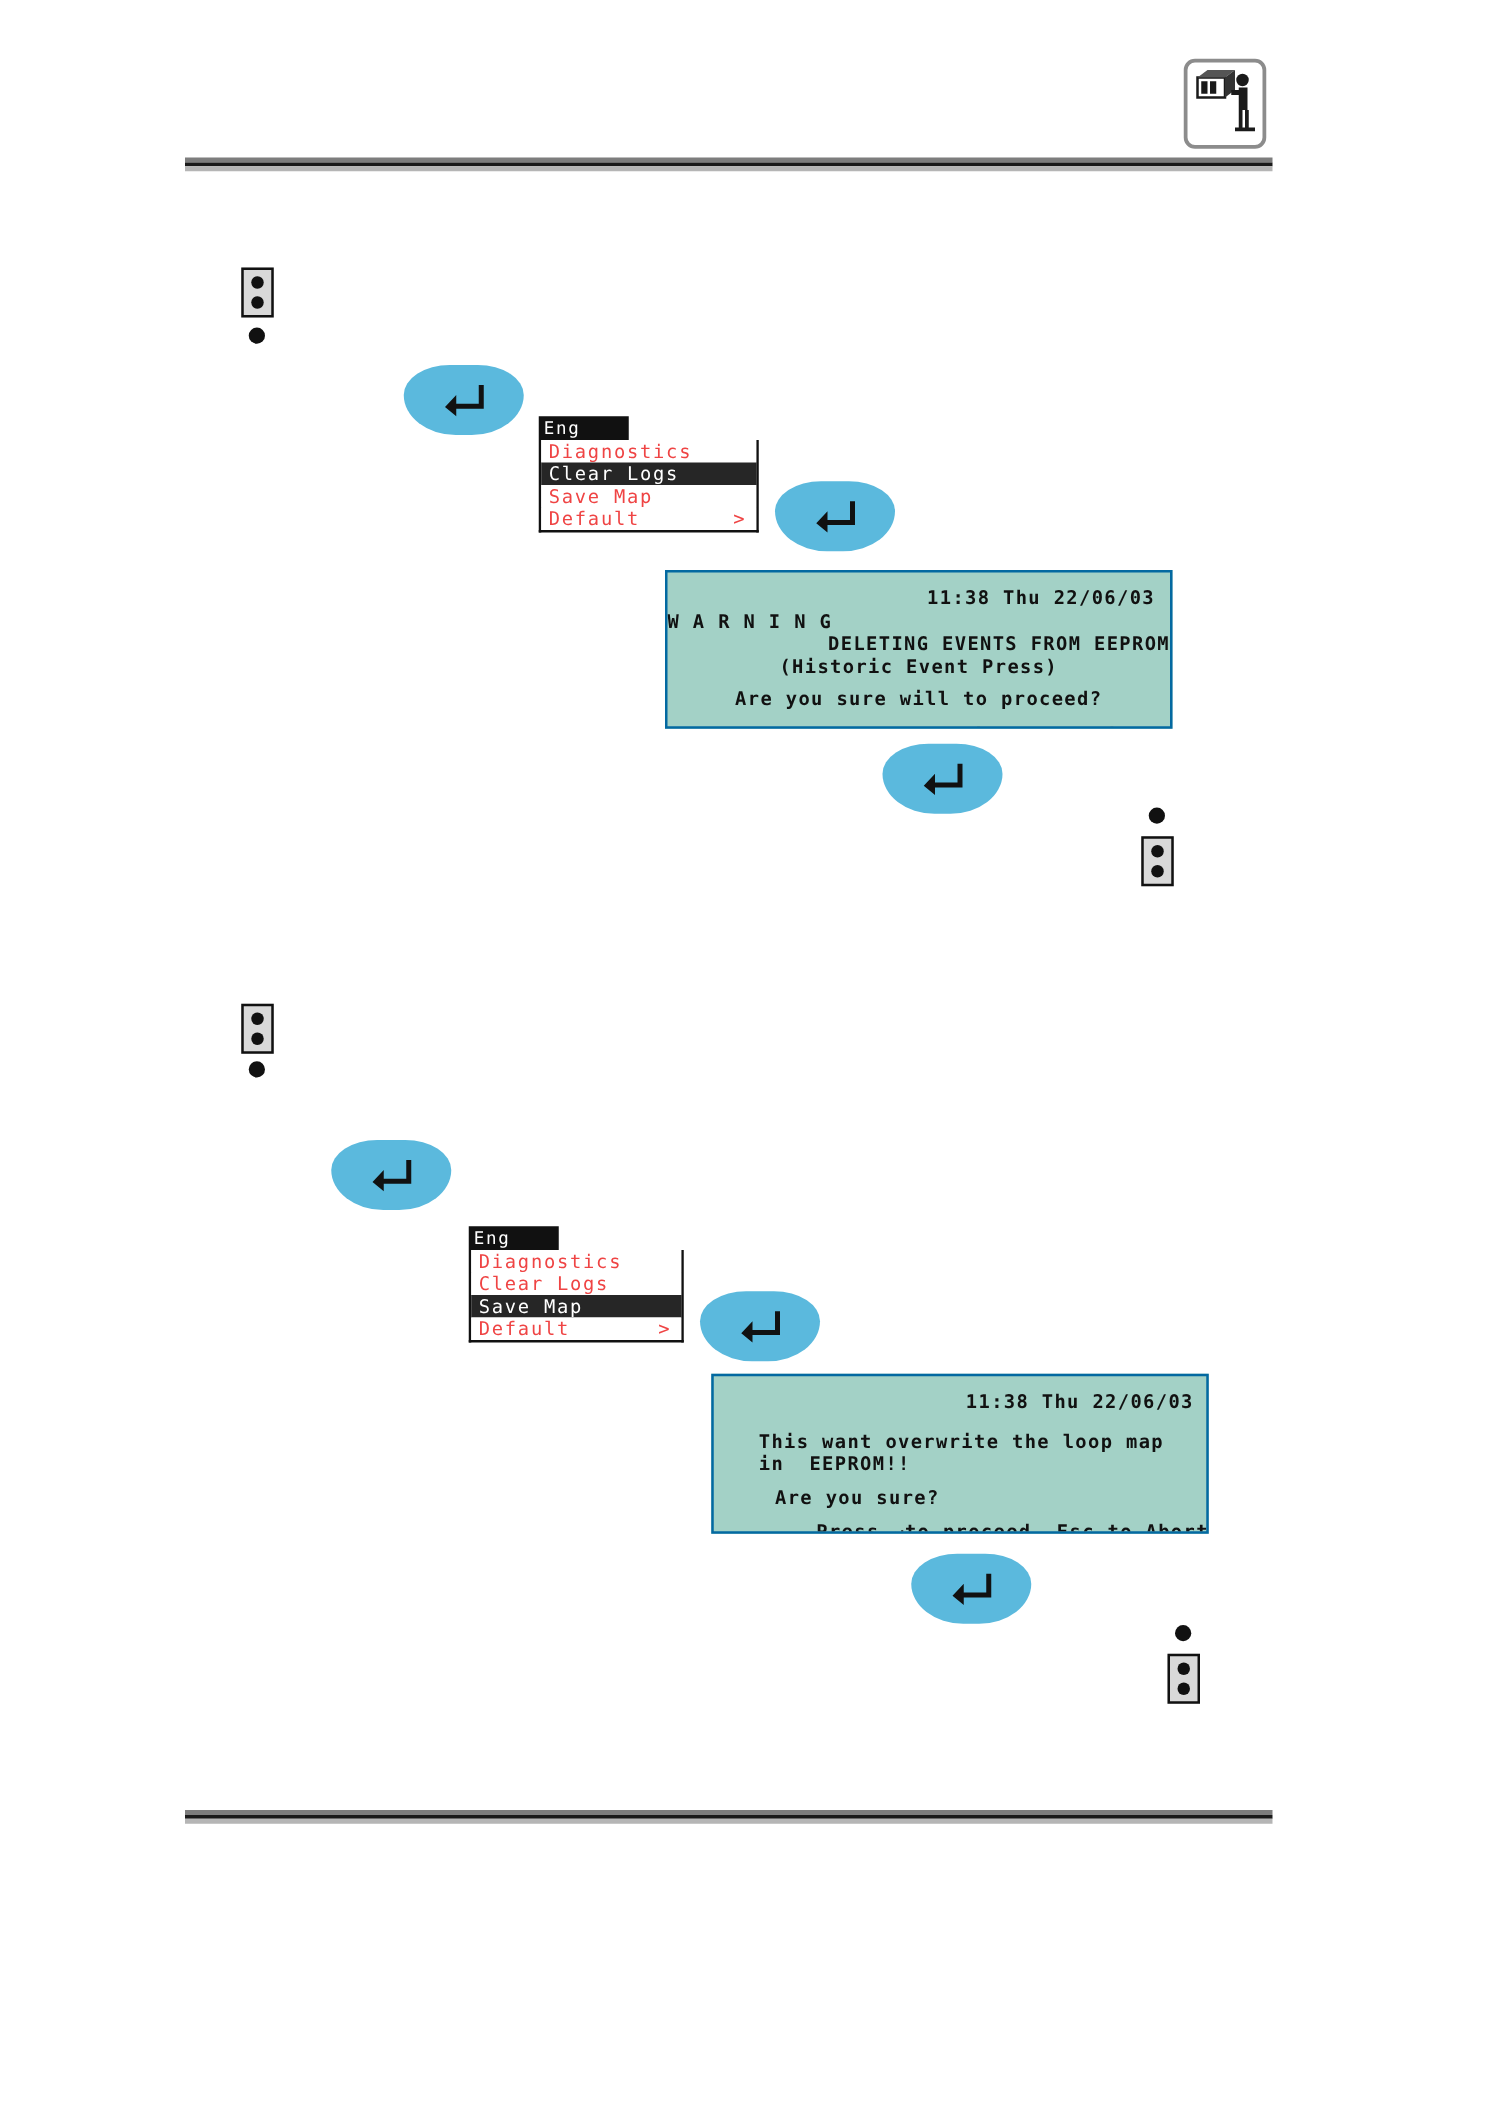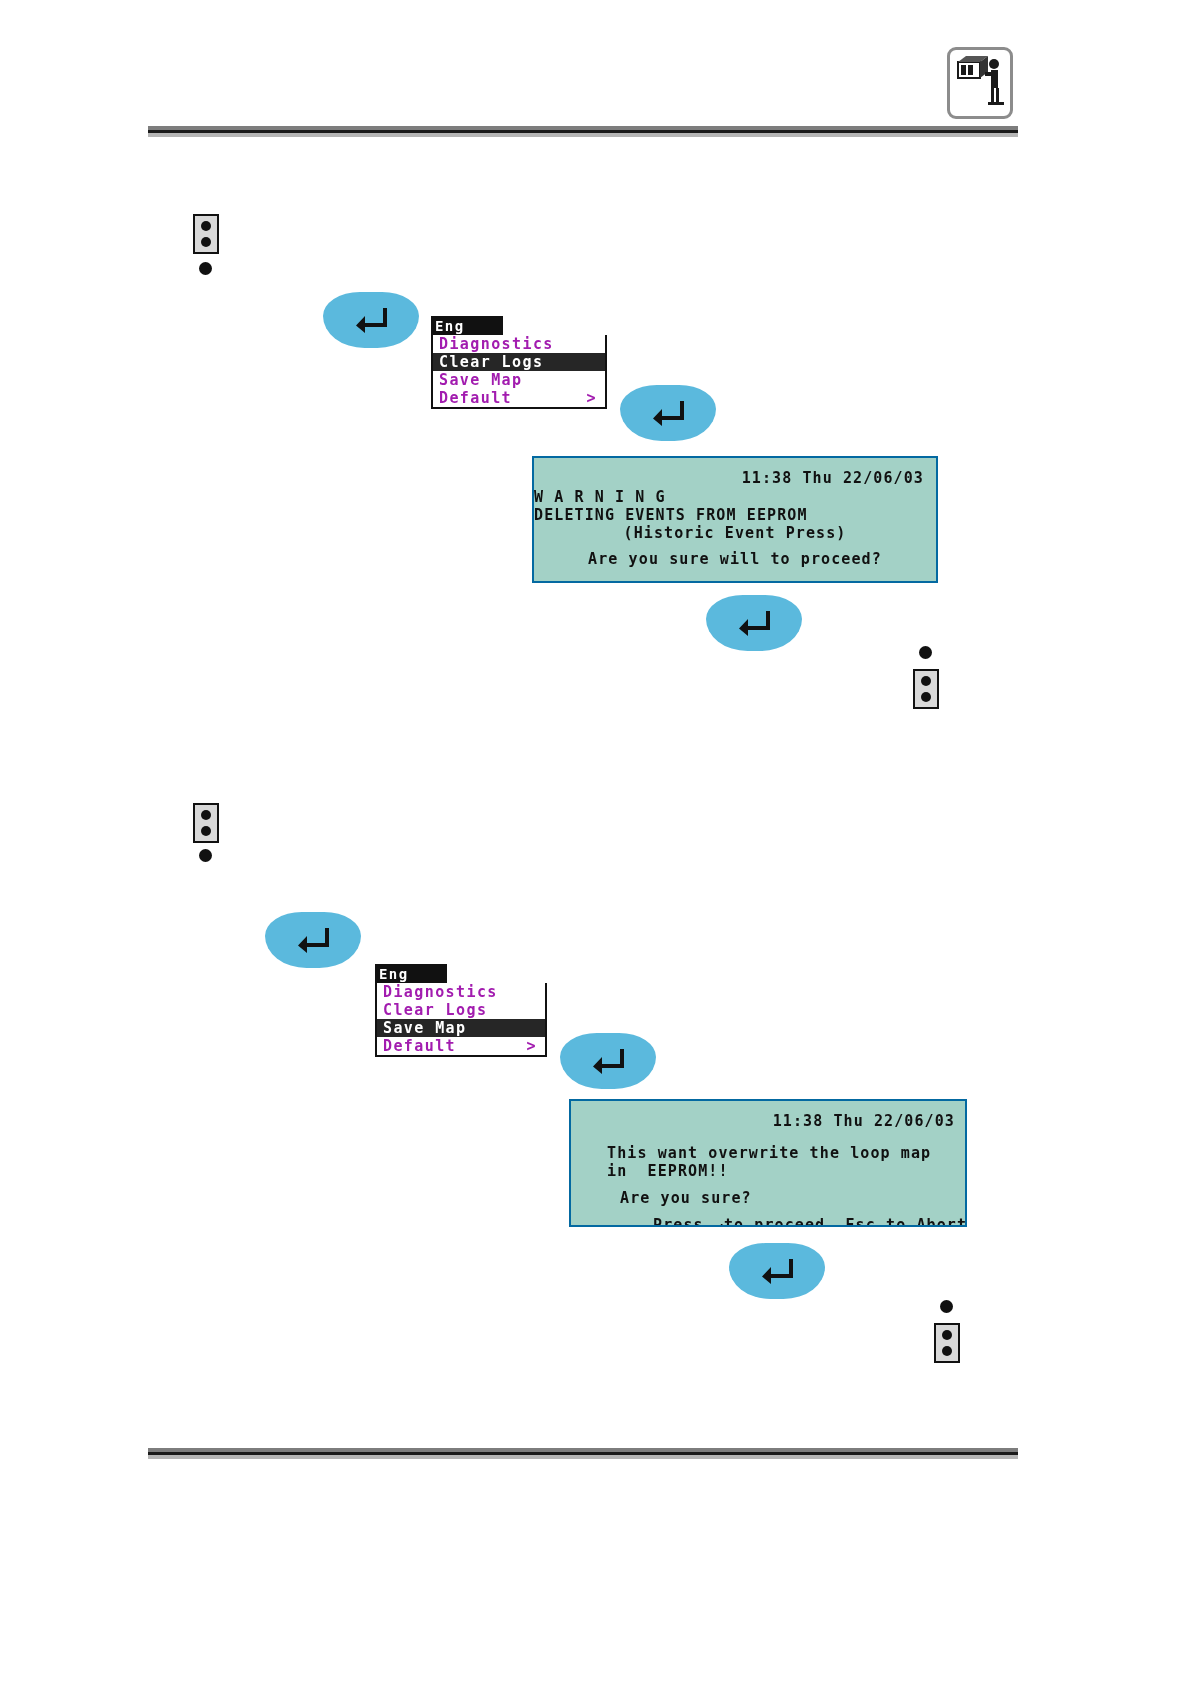--- a/index.html
+++ b/index.html
@@ -92,22 +92,23 @@
     left: 50%;
     top: 50%;
     transform: translate(-50%, -50%);
   }
 
   
   .menu {
     position: absolute;
     font-family: "DejaVu Sans Mono", "Liberation Mono", monospace;
     font-size: 15px;
-    font-weight: bold;
+    font-weight: normal;
     letter-spacing: 1.4px;
+    margin-top: 17px;
   }
   .menu-title {
     position: relative;
     width: 72px;
     height: 19px;
     background: #111111;
     color: #ffffff;
     padding: 1px 0 0 4px;
     box-sizing: border-box;
     line-height: 18px;
@@ -117,21 +118,21 @@
     border: 2px solid #111111;
     border-top: none;
     background: #ffffff;
     box-sizing: border-box;
   }
   .menu-item {
     position: relative;
     height: 18px;
     line-height: 18px;
     padding-left: 6px;
-    color: #a21caf;
+    color: #ef4444;
     background: #ffffff;
     white-space: nowrap;
   }
   .menu-item.selected {
     background: #262626;
     color: #ffffff;
   }
   .menu-item .submenu-arrow {
     position: absolute;
     right: 8px;
@@ -224,21 +225,21 @@
 
   <div class="callout" style="left:620px; top:385px;">
     <svg width="34" height="28" viewBox="0 0 34 28">
       <path d="M29 2 L29 17 L11 17 L11 10 L2 19.5 L11 27 L11 21 L33 21 L33 2 Z" fill="#111111"></path>
     </svg>
   </div>
 
   <div class="lcd" style="left:532px; top:456px; width:406px; height:127px;">
     <div class="lcd-line" style="right:12px; top:13px;">11:38 Thu 22/06/03</div>
     <div class="lcd-line" style="left:0; right:0; top:32px; text-align:left;">W A R N I N G</div>
-    <div class="lcd-line" style="left:0; right:0; top:50px; text-align:left;">DELETING EVENTS FROM EEPROM</div>
+    <div class="lcd-line" style="left:0; right:0; top:50px; text-align:right;">DELETING EVENTS FROM EEPROM</div>
     <div class="lcd-line" style="left:0; right:0; top:68px; text-align:center;">(Historic Event Press)</div>
     <div class="lcd-line" style="left:0; right:0; top:94px; text-align:center;">Are you sure will to proceed?</div>
     <div class="lcd-line" style="right:8px; top:123px;">Press ↵to proceed, Esc to Abort</div>
   </div>
 
   <div class="callout" style="left:706px; top:595px;">
     <svg width="34" height="28" viewBox="0 0 34 28">
       <path d="M29 2 L29 17 L11 17 L11 10 L2 19.5 L11 27 L11 21 L33 21 L33 2 Z" fill="#111111"></path>
     </svg>
   </div>

